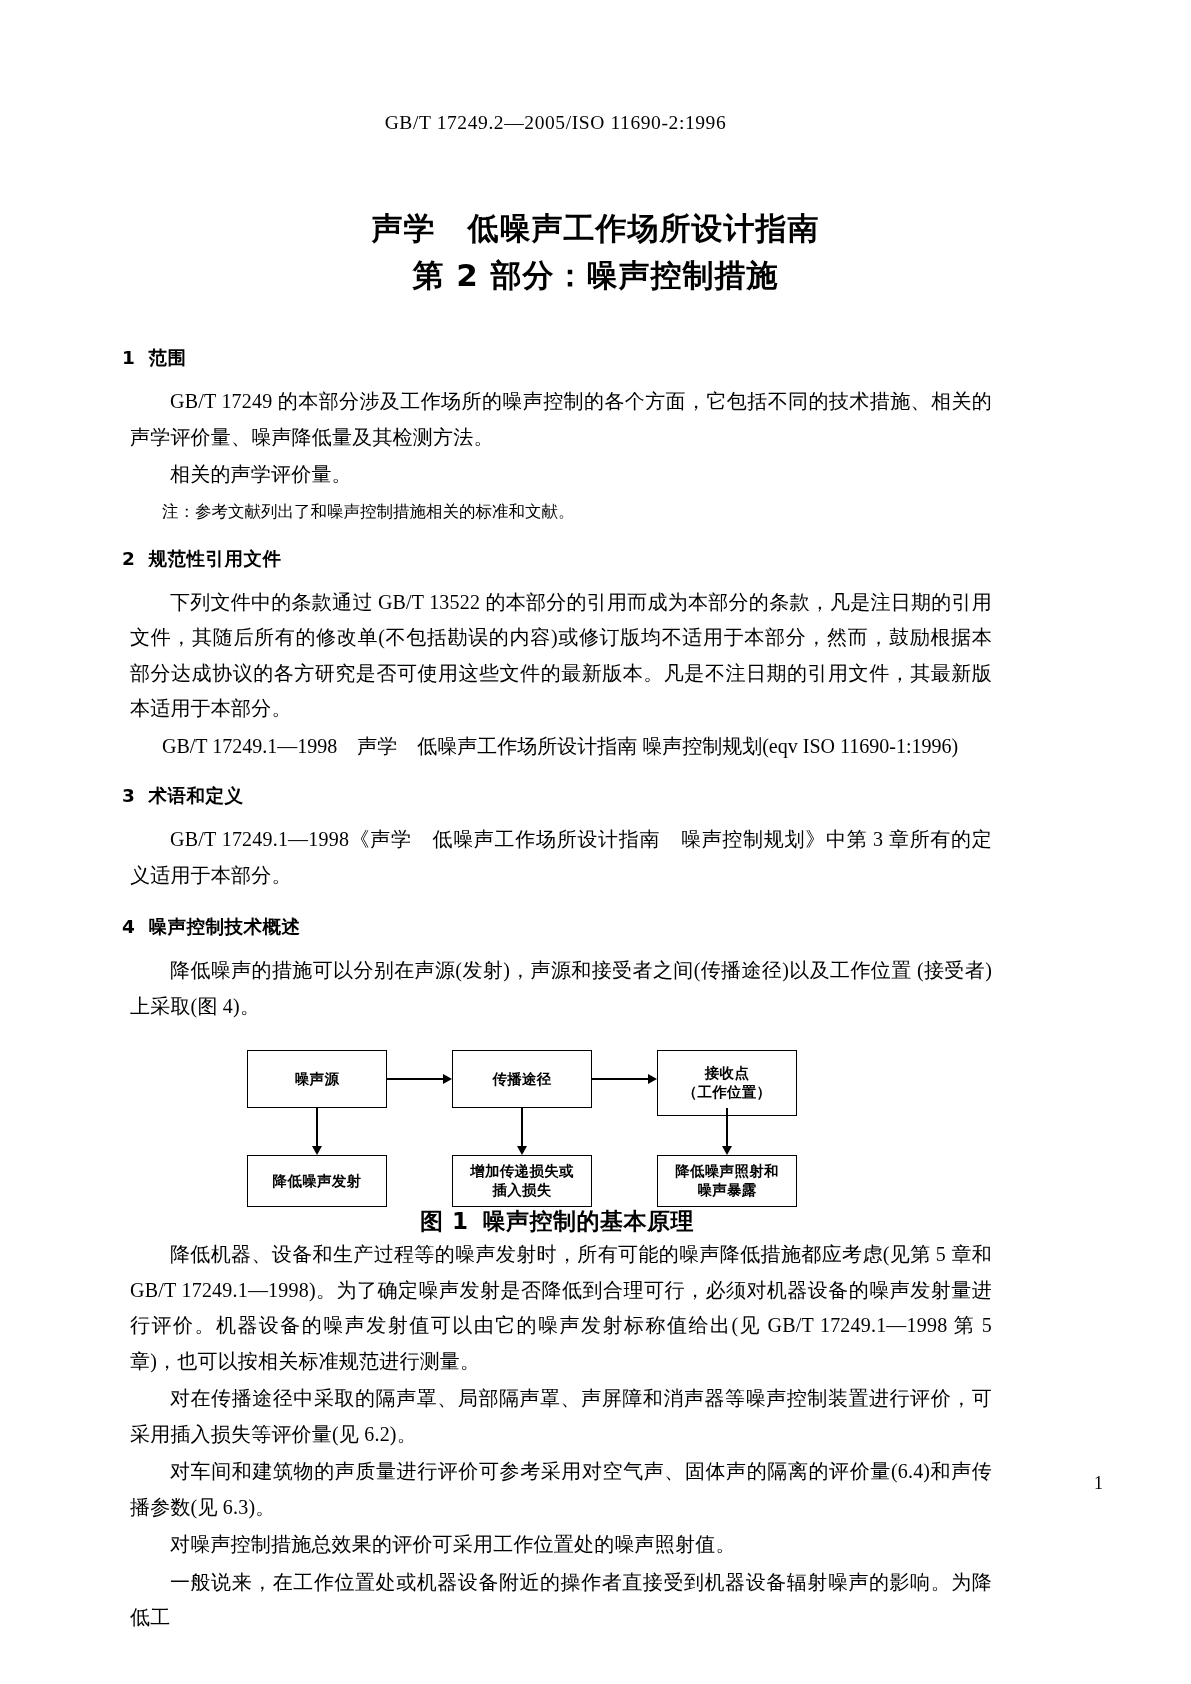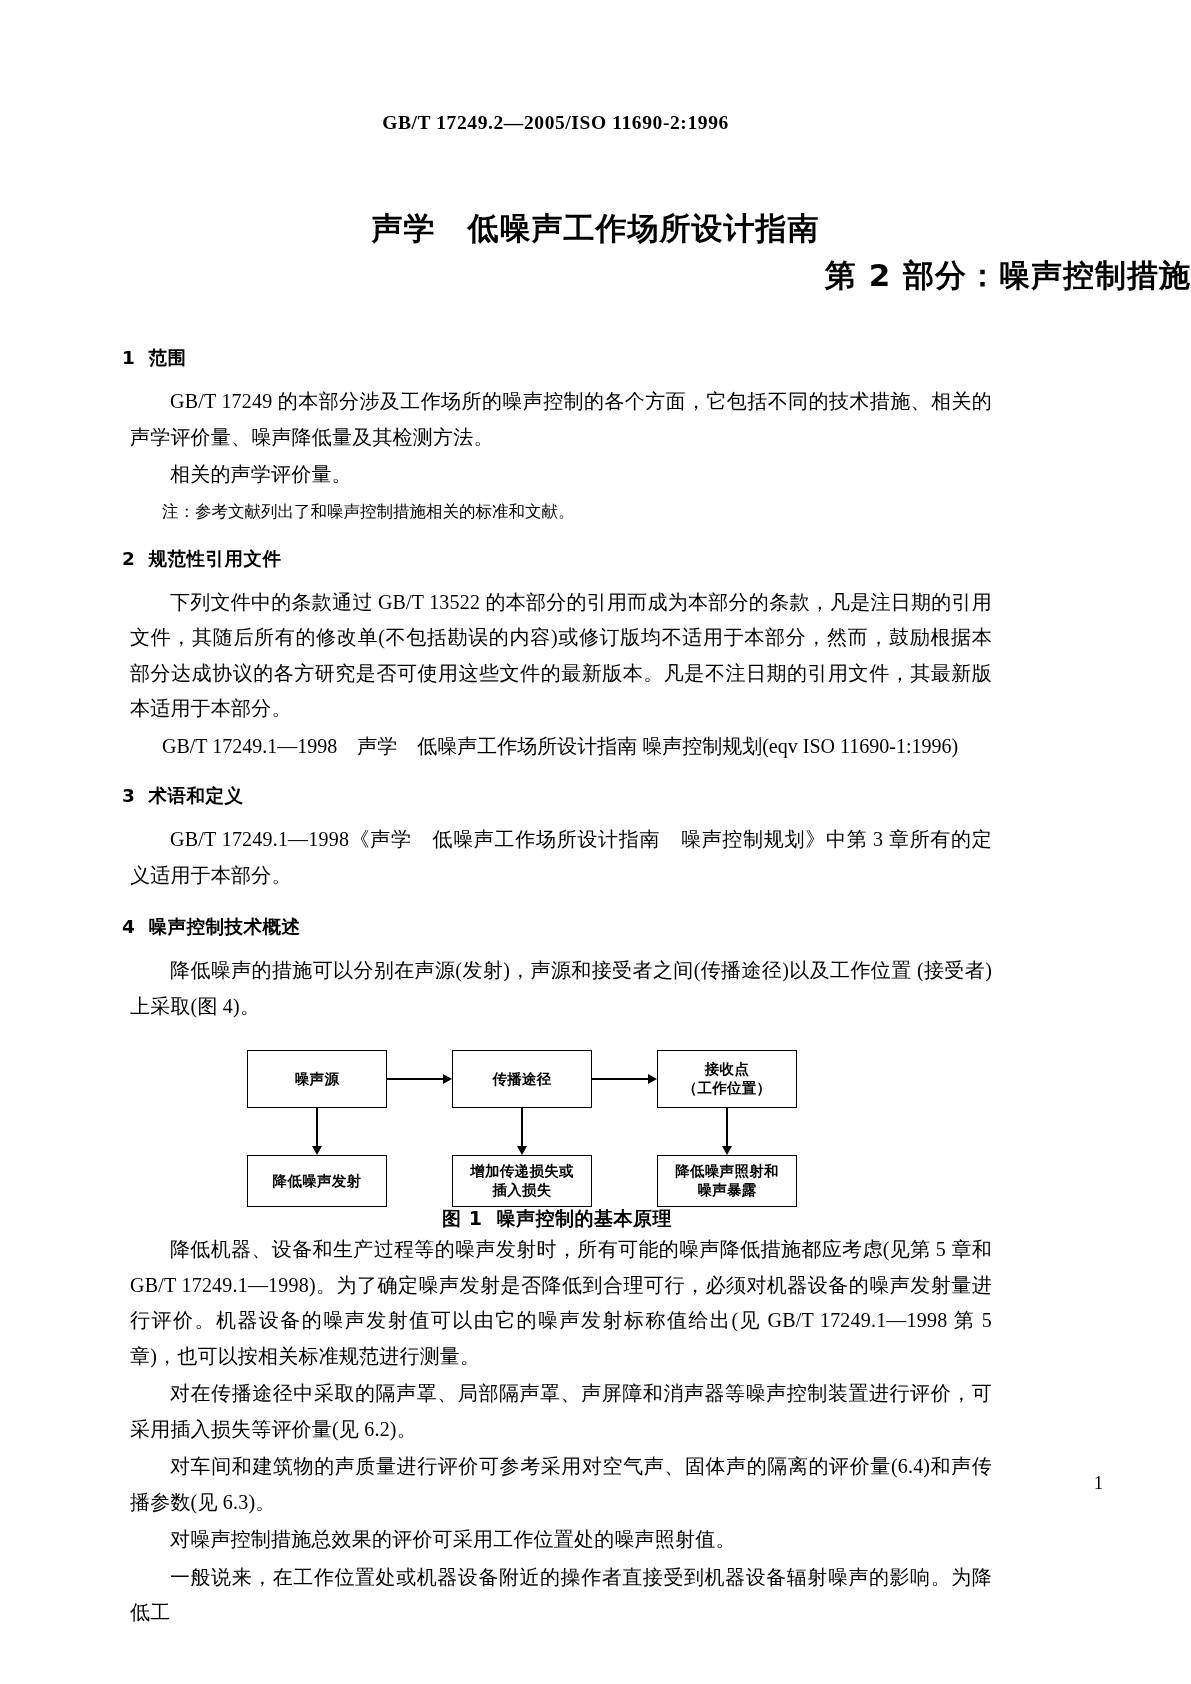--- a/index.html
+++ b/index.html
@@ -21,38 +21,38 @@
   
   .header {
     position: absolute;
     top: 112px;
     left: 0;
     right: 0;
     text-align: center;
     font-family: "Liberation Serif", "DejaVu Serif", serif;
     font-size: 19.5px;
     letter-spacing: 0.6px;
-    font-weight: 700;
+    font-weight: 400;
     padding-right: 80px;
   }
 
   
   .doc-title {
     position: absolute;
     top: 205px;
     left: 0;
     right: 0;
     text-align: center;
     font-family: "DejaVu Sans", "Liberation Sans", sans-serif;
     font-weight: bold;
     font-size: 31px;
     line-height: 47px;
     letter-spacing: 1px;
   }
-  .doc-title .line2 { display: block; text-align: right; }
+  .doc-title .line2 { display: block; }
 
   
   .body {
     position: absolute;
     top: 345px;
     left: 122px;
     width: 870px;
   }
 
   h2.sec {
@@ -115,21 +115,21 @@
     justify-content: center;
     text-align: center;
     background: #fff;
     letter-spacing: 0.3px;
   }
   .fbox span { display: block; }
 
   
   .b-src   { left: 0px;   top: 8px;  width: 140px; height: 58px; }
   .b-path  { left: 205px; top: 8px;  width: 140px; height: 58px; }
-  .b-recv  { left: 410px; top: 8px;  width: 140px; height: 58px; }
+  .b-recv  { left: 410px; top: 8px;  width: 140px; height: 66px; }
   
   .b-red   { left: 0px;   top: 113px; width: 140px; height: 52px; }
   .b-ins   { left: 205px; top: 113px; width: 140px; height: 52px; }
   .b-exp   { left: 410px; top: 113px; width: 140px; height: 52px; }
 
   .harrow, .varrow {
     position: absolute;
     background: #000;
   }
   .harrow { height: 1.6px; }
@@ -146,21 +146,21 @@
     width: 0; height: 0;
     border-top: 9px solid #000;
     border-left: 5px solid transparent;
     border-right: 5px solid transparent;
   }
 
   .fig-caption {
     text-align: center;
     font-family: "DejaVu Sans", "Liberation Sans", sans-serif;
     font-weight: bold;
-    font-size: 19px;
+    font-size: 23px;
     letter-spacing: 0.5px;
     margin-top: 2px;
   }
   .fig-caption .cnum { margin: 0 14px 0 0; }
 
   
   .pageno {
     position: absolute;
     right: 88px;
     bottom: 190px;

